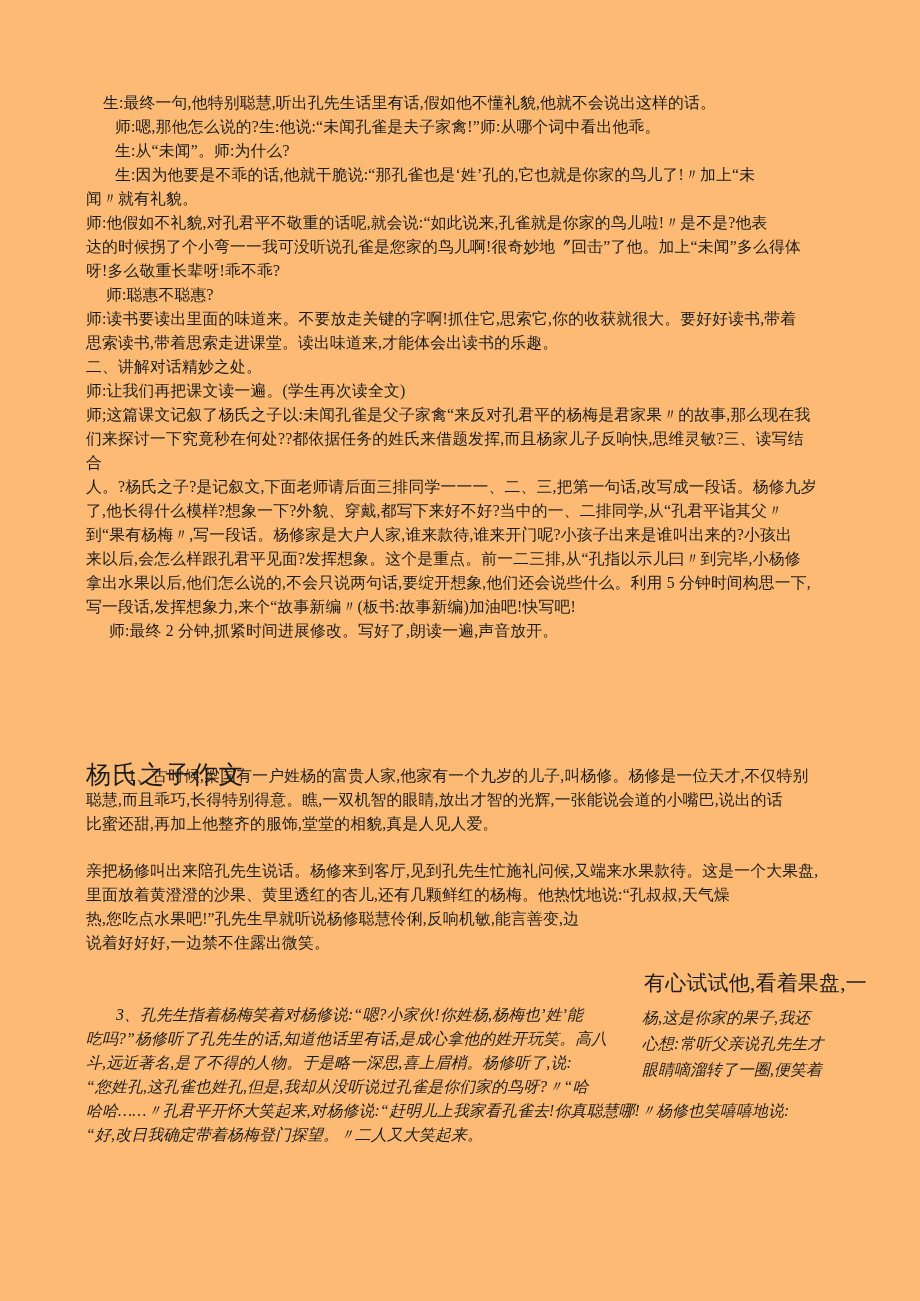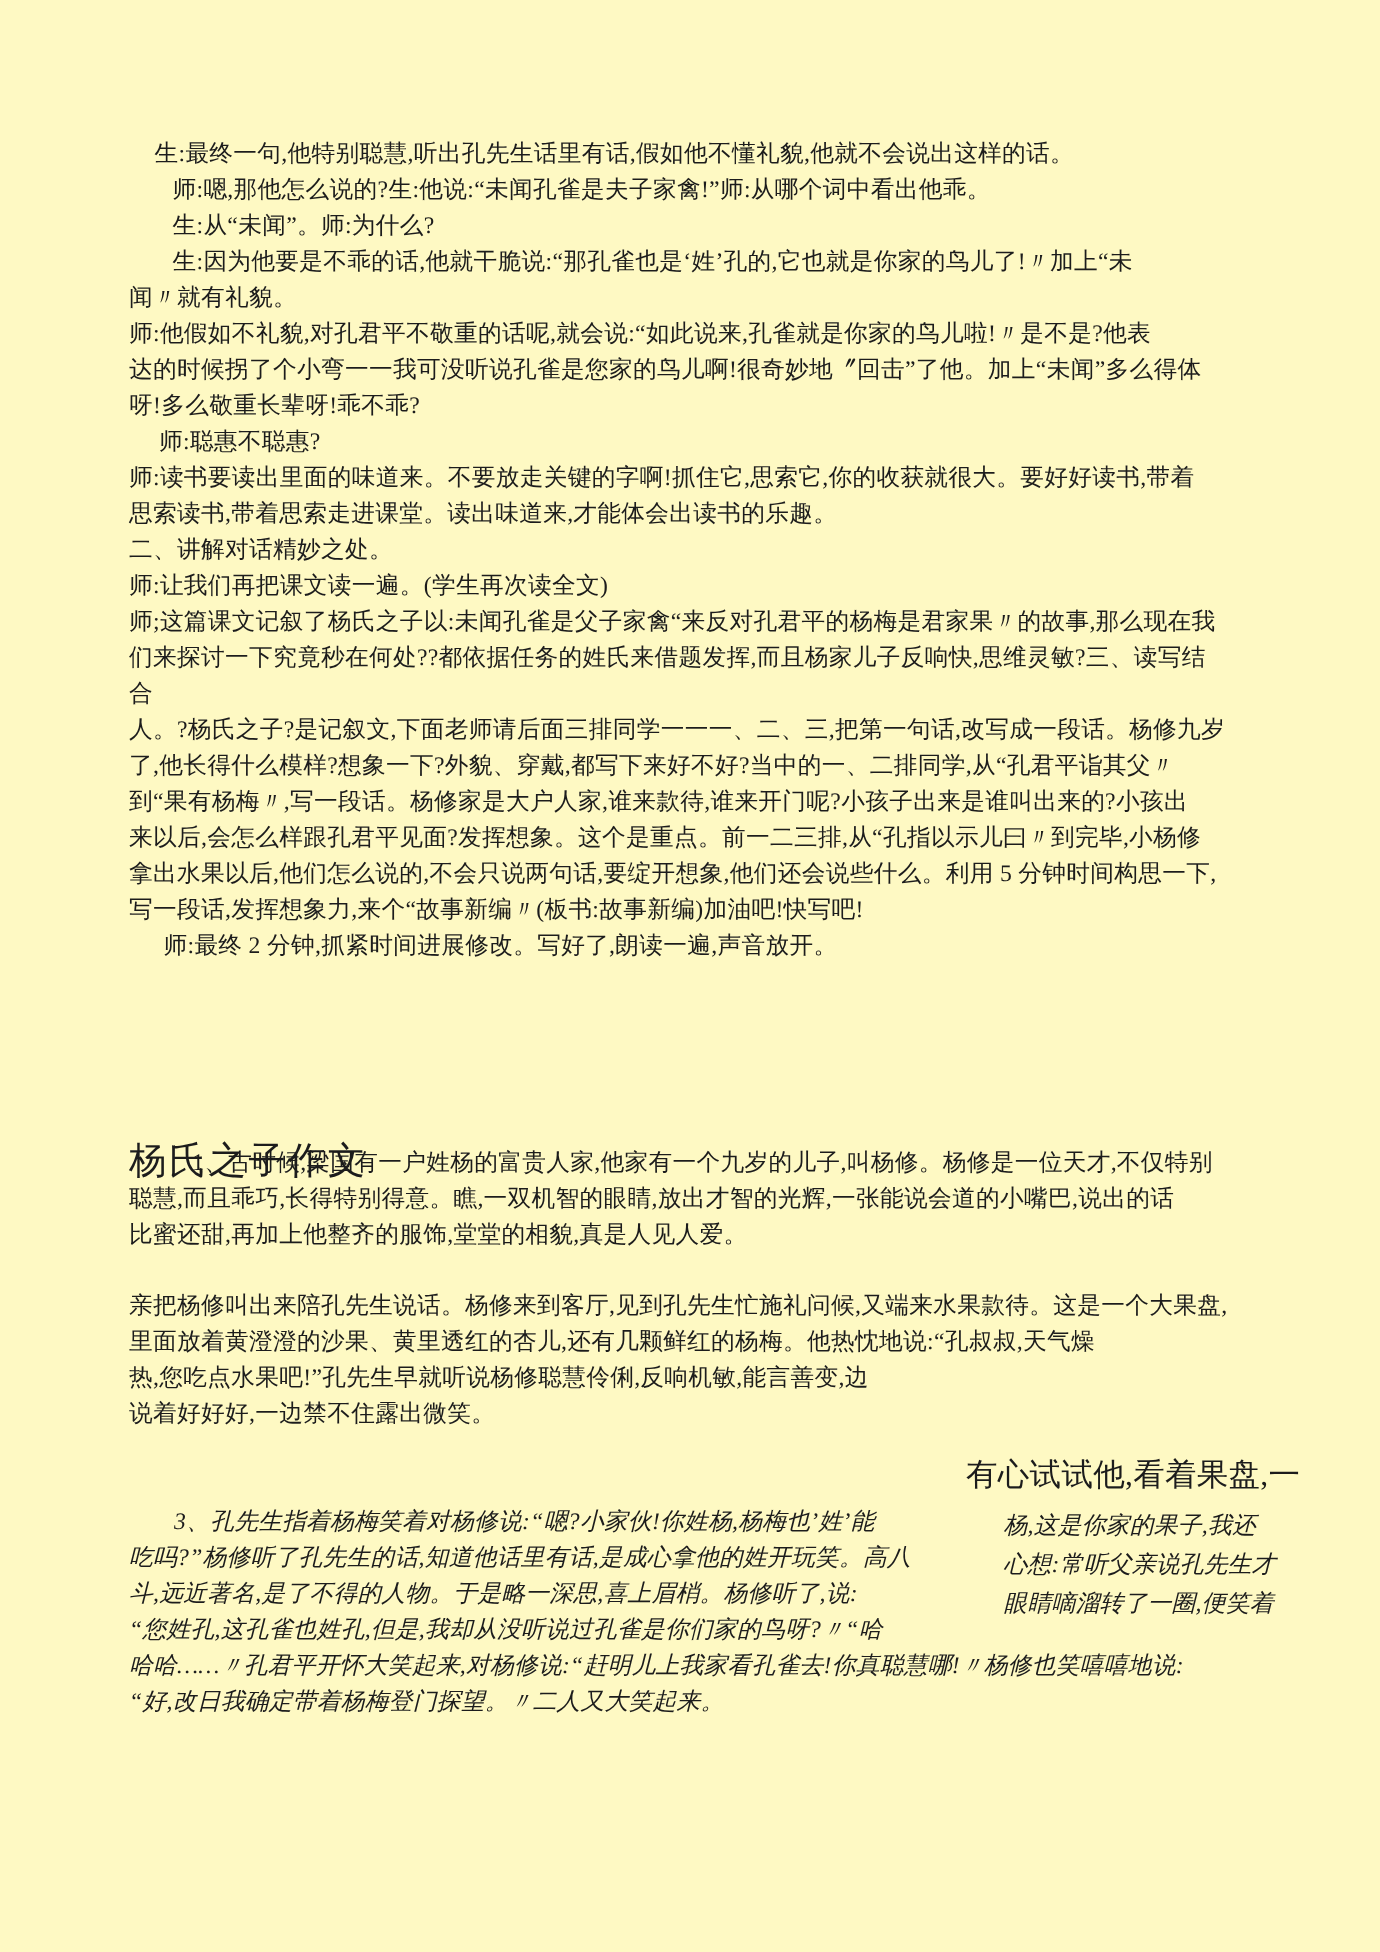--- a/index.html
+++ b/index.html
@@ -1,19 +1,19 @@
 <!DOCTYPE html>
 <html><head>
 <meta charset="utf-8">
 <style>
   html,body{margin:0;padding:0;}
   .page{
     position:relative;
     width:920px;height:1301px;
-    background:#fef9c3;
+    background:#fdba74;
     color:#1c1c1c;
     font-family:"Liberation Serif","DejaVu Serif",serif;
     overflow:hidden;
   }
   .sec{position:absolute;left:86px;}
   .ln{
     height:24px;line-height:24px;
     font-size:15.8px;
     white-space:nowrap;
     letter-spacing:0.2px;
@@ -40,21 +40,21 @@
   .para2{top:859px;width:800px;}
   .para3{top:1003px;width:800px;font-style:italic;}
 
   
   .p2-inset{
     position:absolute;left:558px;top:80px;
     font-size:21px;line-height:24px;
     white-space:nowrap;letter-spacing:0.2px;margin-top:32px;
   }
   
-  .p3-inset{position:absolute;left:556px;top:2px;margin-left:27px;}
+  .p3-inset{position:absolute;left:556px;top:2px;}
   .ln2{
     height:26px;line-height:26px;
     font-size:15.8px;white-space:nowrap;letter-spacing:0.2px;
   }
 </style>
 </head>
 <body>
 
 <div class="page">
 

